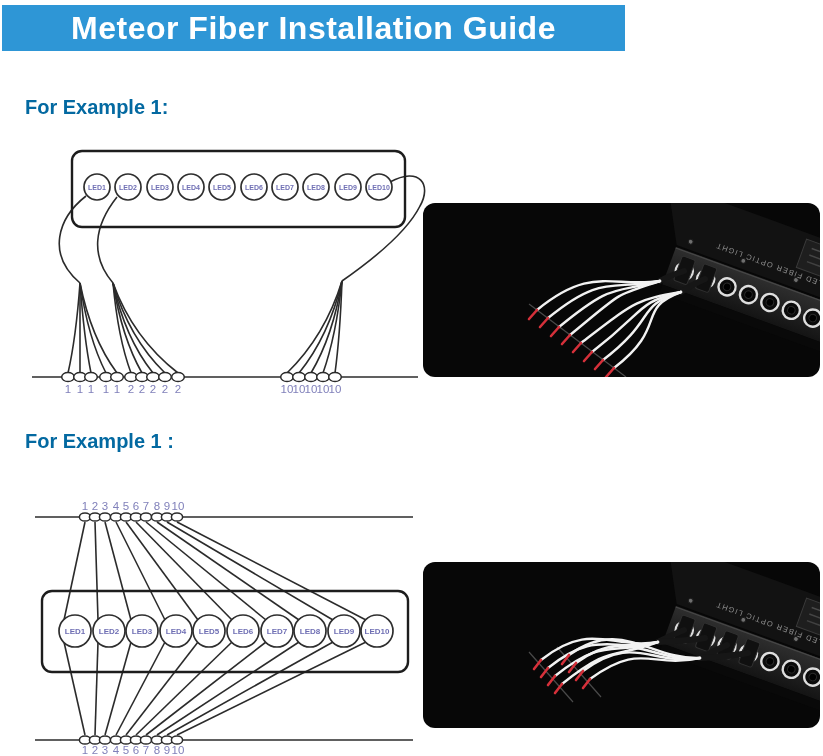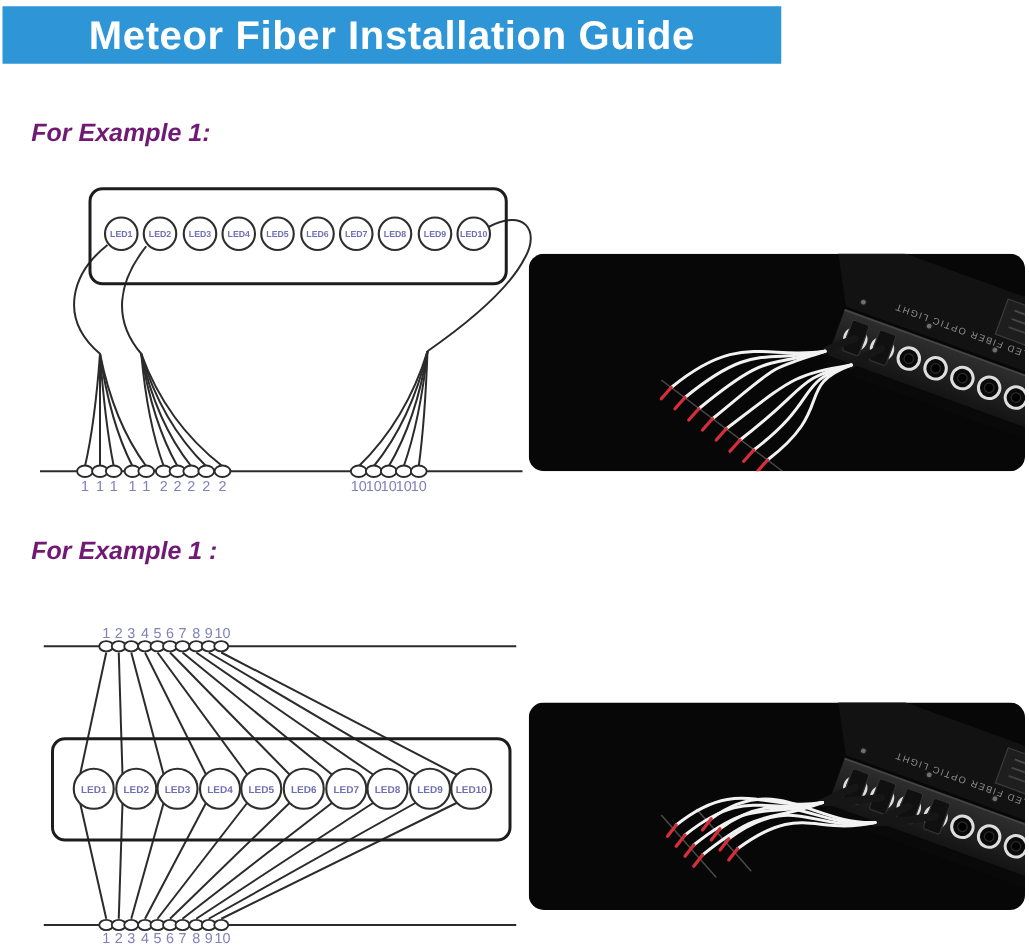--- a/index.html
+++ b/index.html
@@ -1,20 +1,20 @@
 <!DOCTYPE html>
 <html><head>
 <meta charset="utf-8">
 <style>
   html,body{margin:0;padding:0;background:#ffffff;}
   body{width:823px;height:756px;position:relative;font-family:"Liberation Sans",sans-serif;overflow:hidden;}
   .header{position:absolute;left:2px;top:5px;width:623px;height:46px;background:#2e96d6;
           display:flex;align-items:center;justify-content:center;}
   .header span{color:#ffffff;font-weight:bold;font-size:32px;letter-spacing:.5px;white-space:nowrap;}
-  .ex-label{position:absolute;left:25px;font-size:20px;font-weight:600;color:#701a75;font-style:italic;}
+  .ex-label{position:absolute;left:25px;font-size:20px;font-weight:600;color:#0369a1;}
   #ex1label{top:96px;}
   #ex2label{top:430px;}
   svg{position:absolute;left:0;top:0;}
   svg text{font-family:"Liberation Sans",sans-serif;}
   .ledlab{fill:#6f6fb4;font-size:7px;font-weight:600;text-anchor:middle;}
   .ledlab2{fill:#6f6fb4;font-size:8px;font-weight:600;text-anchor:middle;}
   .num{fill:#8080ba;font-size:11.5px;text-anchor:middle;}
   .ln{stroke:#2b2b2b;stroke-width:1.6;fill:none;}
   .rectbox{stroke:#1d1d1d;stroke-width:2.4;fill:none;}
   .led{fill:#ffffff;stroke:#2e2e2e;stroke-width:1.7;}

